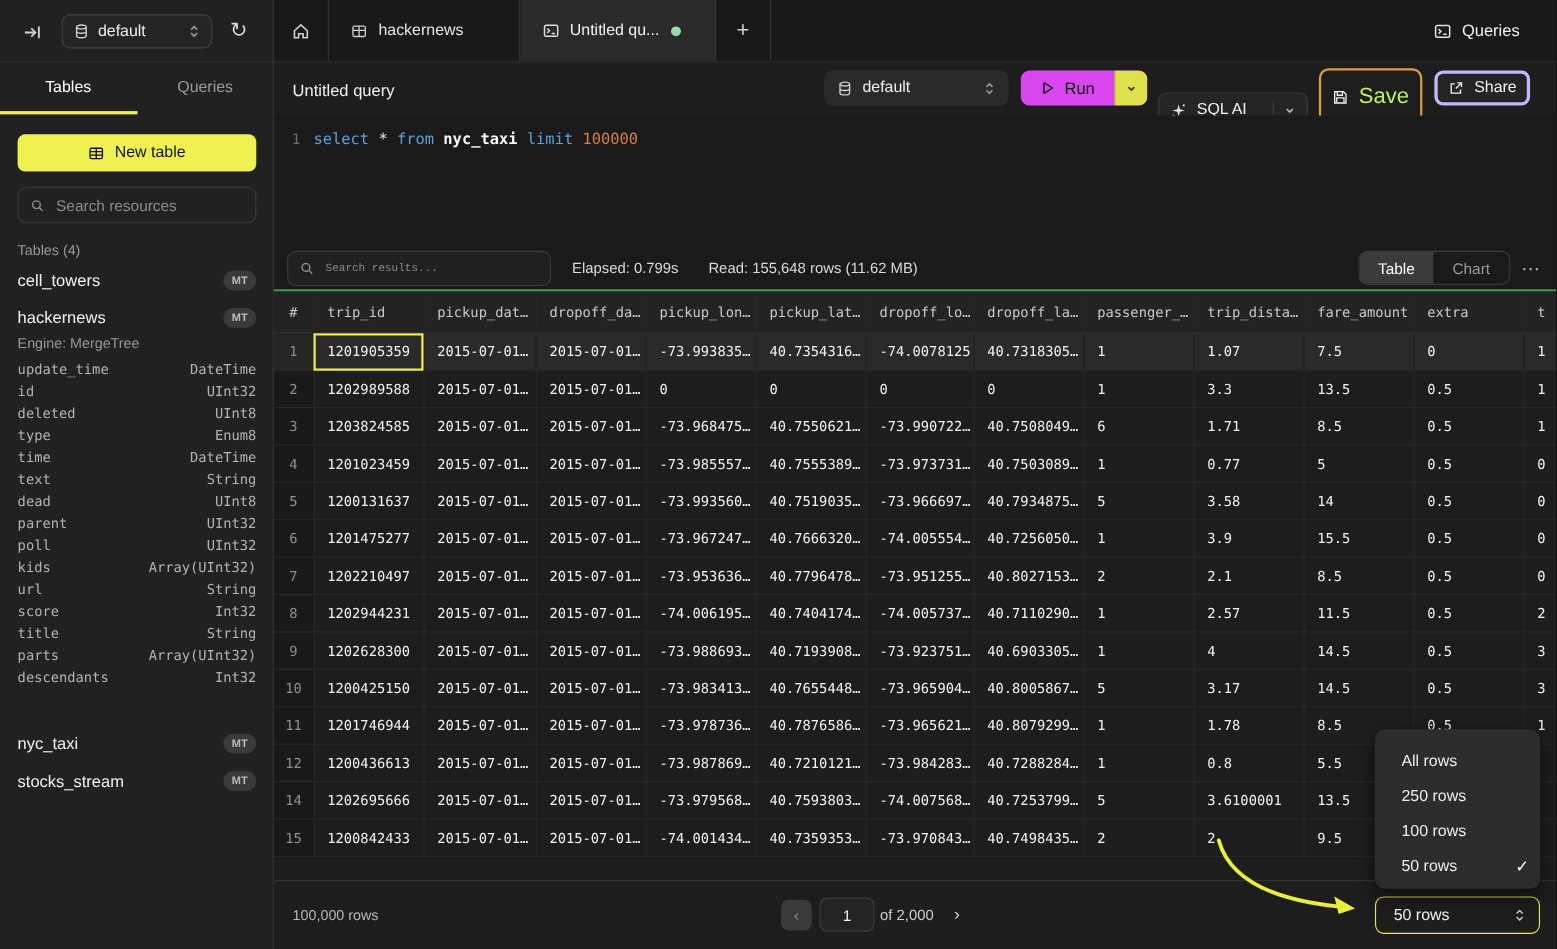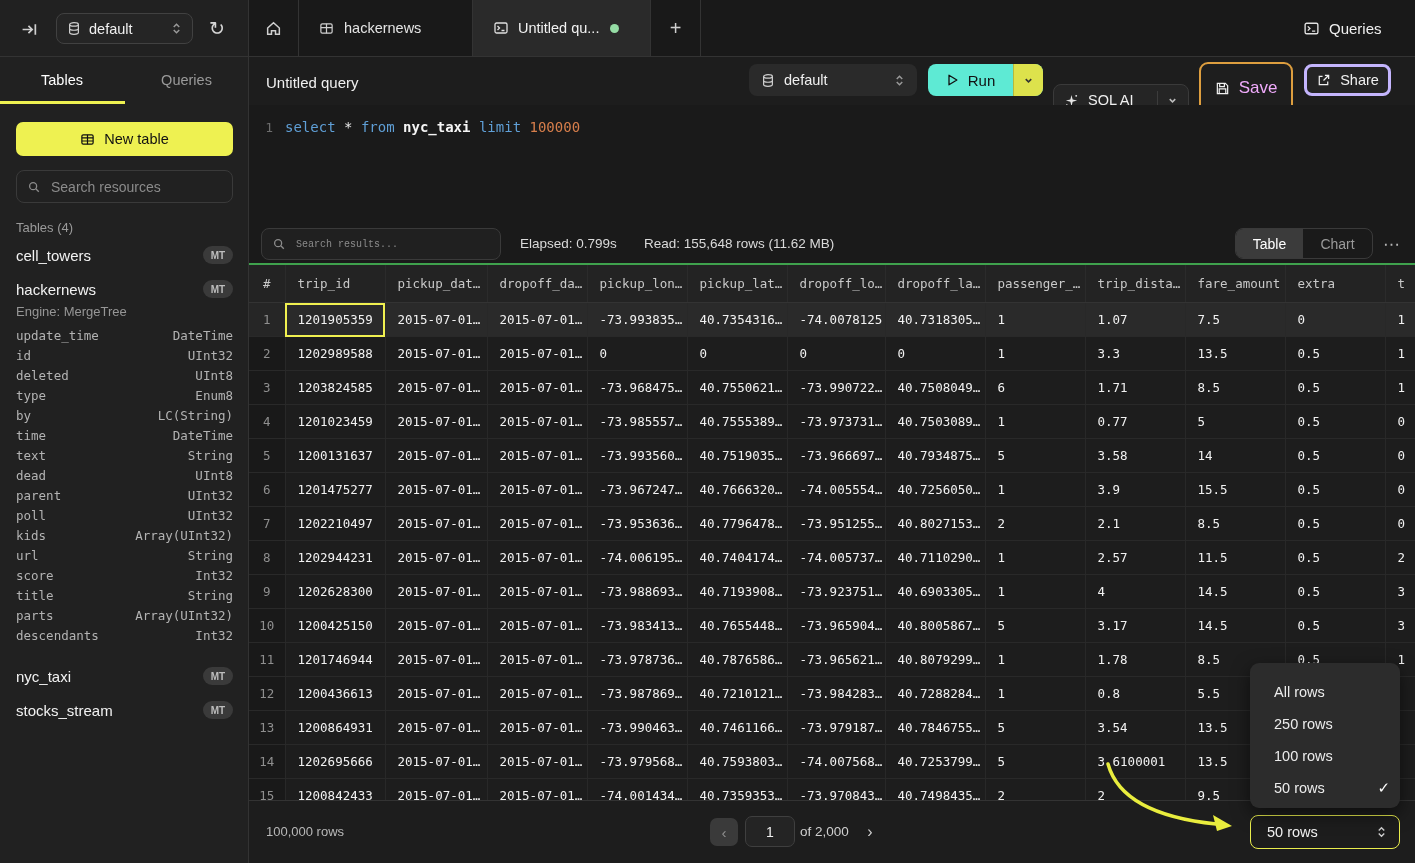--- a/index.html
+++ b/index.html
@@ -45,29 +45,29 @@
   #engine-line{left:16px;top:247px;font-size:13px;color:#969696;}
   #hn-columns{left:0;top:268px;width:249px;}
   .side-col{height:20px;display:flex;align-items:center;justify-content:space-between;padding:0 16px;
       font-family:"DejaVu Sans Mono",monospace;font-size:12.5px;color:#b3b3b3;}
 
   
   #query-header{left:249px;top:57px;width:1166px;height:48px;background:#1d1d1d;}
   #query-title{left:17px;top:17px;font-size:15px;color:#f0f0f0;}
   #db-select-hdr{left:500px;top:7px;width:168px;height:32px;background:#2a2a2a;border-radius:8px;
       display:flex;align-items:center;padding:0 12px;box-sizing:border-box;gap:9px;cursor:pointer;}
-  #run-btn{left:679px;top:7px;width:115px;height:32px;border-radius:8px;background:#5eead4;display:flex;overflow:hidden;cursor:pointer;}
+  #run-btn{left:679px;top:7px;width:115px;height:32px;border-radius:8px;background:#d946ef;display:flex;overflow:hidden;cursor:pointer;}
   #run-main{flex:1;display:flex;align-items:center;justify-content:center;gap:9px;color:#111;font-size:15px;}
   #run-caret{width:29px;background:#dde24c;border-left:1px solid rgba(0,0,0,.18);display:flex;align-items:center;justify-content:center;}
   #sqlai-btn{left:804px;top:7px;width:136px;height:32px;background:#252525;border:1px solid #3a3a3a;border-radius:8px;
       box-sizing:border-box;display:flex;align-items:center;padding:0 10px;gap:9px;cursor:pointer;margin-top:20px;}
   #sqlai-btn .lbl{font-size:14.5px;color:#f0f0f0;flex:1;}
   #sqlai-div{width:1px;height:18px;background:#3c3c3c;}
   #save-btn{left:950px;top:5px;width:94px;height:52px;border:2px solid #dd9e3f;border-radius:9px;background:#1e1e1e;
-      box-sizing:border-box;display:flex;align-items:center;justify-content:center;gap:9px;font-size:17px;color:#f0abfc;cursor:pointer;}
+      box-sizing:border-box;display:flex;align-items:center;justify-content:center;gap:9px;font-size:20px;color:#bef264;cursor:pointer;}
   #share-btn{left:1055px;top:7px;width:87px;height:32px;border:3px solid #c4b5fd;border-radius:8px;background:#242424;
       box-sizing:border-box;display:flex;align-items:center;justify-content:center;gap:9px;font-size:14.5px;color:#f0f0f0;cursor:pointer;}
 
   
   #editor{left:249px;top:105px;width:1166px;height:120px;background:#1a1a1a;}
   #line-gutter{left:6px;top:15px;width:18px;text-align:right;font-family:"DejaVu Sans Mono",monospace;font-size:13px;color:#6d6d6d;}
   #sql-line{left:36px;top:14px;font-family:"DejaVu Sans Mono",monospace;font-size:14px;white-space:pre;}
   .tok-kw{color:#5f9fd6;} .tok-ident{color:#f5f5f5;font-weight:bold;} .tok-num{color:#d77e4b;} .tok-plain{color:#e8e8e8;}
 
   
@@ -233,24 +233,20 @@
           <span>id</span>
           <span>UInt32</span>
         </div>
         <div class="side-col">
           <span>deleted</span>
           <span>UInt8</span>
         </div>
         <div class="side-col">
           <span>type</span>
           <span>Enum8</span>
-        </div>
-        <div class="side-col">
-          <span>by</span>
-          <span>LC(String)</span>
         </div>
         <div class="side-col">
           <span>time</span>
           <span>DateTime</span>
         </div>
         <div class="side-col">
           <span>text</span>
           <span>String</span>
         </div>
         <div class="side-col">
@@ -600,35 +596,20 @@
             <td>40.7210121…</td>
             <td>-73.984283…</td>
             <td>40.7288284…</td>
             <td>1</td>
             <td>0.8</td>
             <td>5.5</td>
             <td></td>
             <td></td>
           </tr>
           <tr>
-            <td class="rownum">13</td>
-            <td>1200864931</td>
-            <td>2015-07-01…</td>
-            <td>2015-07-01…</td>
-            <td>-73.990463…</td>
-            <td>40.7461166…</td>
-            <td>-73.979187…</td>
-            <td>40.7846755…</td>
-            <td>5</td>
-            <td>3.54</td>
-            <td>13.5</td>
-            <td></td>
-            <td></td>
-          </tr>
-          <tr>
             <td class="rownum">14</td>
             <td>1202695666</td>
             <td>2015-07-01…</td>
             <td>2015-07-01…</td>
             <td>-73.979568…</td>
             <td>40.7593803…</td>
             <td>-74.007568…</td>
             <td>40.7253799…</td>
             <td>5</td>
             <td>3.6100001</td>

